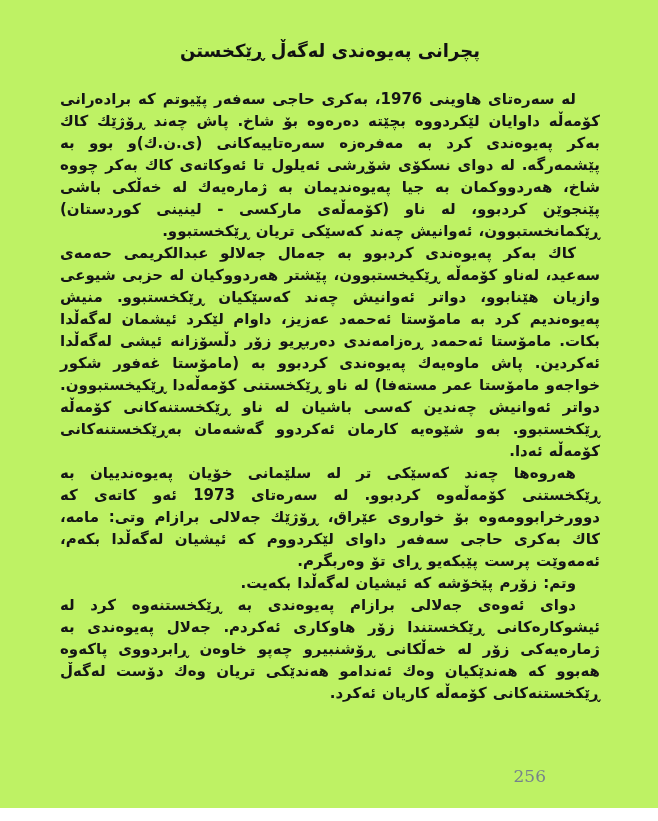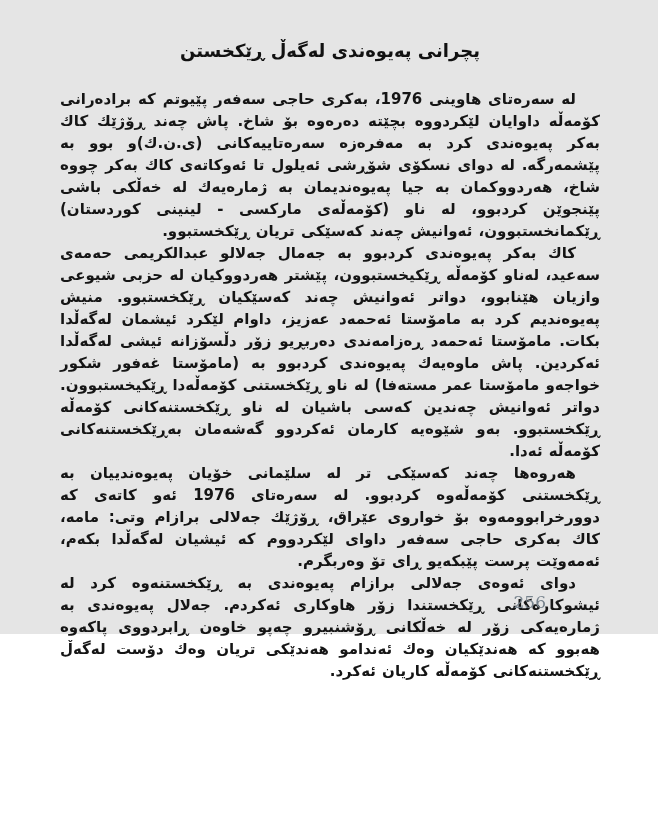--- a/index.html
+++ b/index.html
@@ -8,22 +8,22 @@
     background: #ffffff;
   }
   body {
     width: 658px;
     height: 821px;
     overflow: hidden;
   }
   .page {
     position: relative;
     width: 658px;
-    height: 634px;
-    background: #e5e5e5;
+    height: 808px;
+    background: #bef264;
     font-family: "DejaVu Sans", sans-serif;
     box-sizing: border-box;
   }
   .content {
     direction: rtl;
     padding: 40px 58px 0 60px;
   }
   .doc-title {
     margin: 0 0 27px 0;
     text-align: center;
@@ -56,18 +56,19 @@
 </style>
 </head>
 <body>
 
 <div class="page">
   <div class="content">
     <h1 class="doc-title">پچرانی پەیوەندی لەگەڵ ڕێکخستن</h1>
     <div class="doc-body">
       <p>لە سەرەتای هاوینی 1976، بەکری حاجی سەفەر پێیوتم کە برادەرانی کۆمەڵە داوایان لێکردووە بچێتە دەرەوە بۆ شاخ. پاش چەند ڕۆژێك كاك بەکر پەیوەندی کرد بە مەفرەزە سەرەتاییەکانی (ی.ن.ك)و بوو بە پێشمەرگە. لە دوای نسکۆی شۆڕشی ئەیلول تا ئەوکاتەی کاك بەکر چووە شاخ، هەردووکمان بە جیا پەیوەندیمان بە ژمارەیەك لە خەڵکی باشی پێنجوێن کردبوو، لە ناو (کۆمەڵەی مارکسی - لینینی کوردستان) ڕێکمانخستبوون، ئەوانیش چەند کەسێکی تریان ڕێکخستبوو.</p>
       <p>کاك بەکر پەیوەندی کردبوو بە جەمال جەلالو عبدالکریمی حەمەی سەعید، لەناو کۆمەڵە ڕێکیخستبوون، پێشتر هەردووکیان لە حزبی شیوعی وازیان هێنابوو، دواتر ئەوانیش چەند کەسێکیان ڕێکخستبوو. منیش پەیوەندیم کرد بە مامۆستا ئەحمەد عەزیز، داوام لێکرد ئیشمان لەگەڵدا بکات. مامۆستا ئەحمەد ڕەزامەندی دەربڕیو زۆر دڵسۆزانە ئیشی لەگەڵدا ئەکردین. پاش ماوەیەك پەیوەندی کردبوو بە (مامۆستا غەفور شکور خواجەو مامۆستا عمر مستەفا) لە ناو ڕێکخستنی کۆمەڵەدا ڕێکیخستبوون. دواتر ئەوانیش چەندین کەسی باشیان لە ناو ڕێکخستنەکانی کۆمەڵە ڕێکخستبوو. بەو شێوەیە کارمان ئەکردوو گەشەمان بەڕێکخستنەکانی کۆمەڵە ئەدا.</p>
-      <p>هەروەها چەند کەسێکی تر لە سلێمانی خۆیان پەیوەندییان بە ڕێکخستنی کۆمەڵەوە کردبوو. لە سەرەتای 1976 ئەو کاتەی کە دوورخرابوومەوە بۆ خواروی عێراق، ڕۆژێك جەلالی برازام وتی: مامە، کاك بەکری حاجی سەفەر داوای لێکردووم کە ئیشیان لەگەڵدا بکەم، ئەمەوێت پرست پێبکەیو ڕای تۆ وەربگرم.</p>
+      <p>هەروەها چەند کەسێکی تر لە سلێمانی خۆیان پەیوەندییان بە ڕێکخستنی کۆمەڵەوە کردبوو. لە سەرەتای 1973 ئەو کاتەی کە دوورخرابوومەوە بۆ خواروی عێراق، ڕۆژێك جەلالی برازام وتی: مامە، کاك بەکری حاجی سەفەر داوای لێکردووم کە ئیشیان لەگەڵدا بکەم، ئەمەوێت پرست پێبکەیو ڕای تۆ وەربگرم.</p>
+      <p>وتم: زۆرم پێخۆشە کە ئیشیان لەگەڵدا بکەیت.</p>
       <p>دوای ئەوەی جەلالی برازام پەیوەندی بە ڕێکخستنەوە کرد لە ئیشوکارەکانی ڕێکخستندا زۆر هاوکاری ئەکردم. جەلال پەیوەندی بە ژمارەیەکی زۆر لە خەڵکانی ڕۆشنبیرو چەپو خاوەن ڕابردووی پاکەوە هەبوو کە هەندێکیان وەك ئەندامو هەندێکی تریان وەك دۆست لەگەڵ ڕێکخستنەکانی کۆمەڵە کاریان ئەکرد.</p>
     </div>
   </div>
   <div class="page-number">256</div>
 </div>
 
 </body></html>

